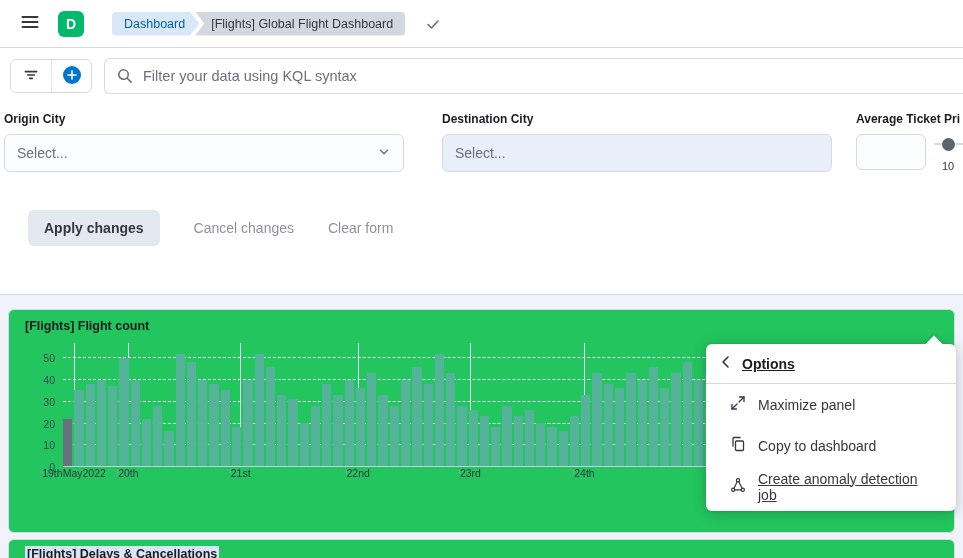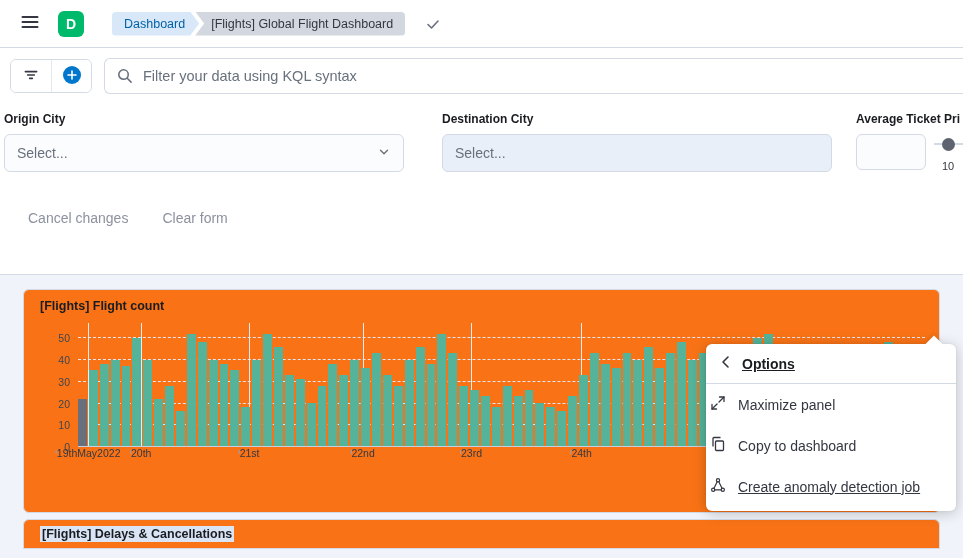--- a/index.html
+++ b/index.html
@@ -40,21 +40,21 @@
   .slider-frag { position:relative; padding-top:4px; }
   .slider-track { position:absolute; top:9px; left:-8px; width:40px; height:2px; background:#d3dae6; }
   .slider-thumb { position:relative; width:13px; height:13px; border-radius:50%; background:#5e646f; cursor:pointer; }
   .slider-label { font-size:11px; color:#343741; margin-top:9px; white-space:nowrap; }
 
   .buttons-row { display:flex; align-items:center; gap:34px; margin:18px 0 0 28px; }
   .btn-apply { height:36px; padding:0 16px; background:#e4e8ef; border:none; border-radius:6px; font-size:14px; font-weight:600; color:#343741; font-family:inherit; cursor:pointer; }
   .btn-text { background:none; border:none; font-size:14px; color:#8b919e; font-family:inherit; cursor:pointer; }
 
   
-  .panel { background:#f97316; border:1px solid #d3dae6; border-radius:6px; margin:14px 23px 0; }
+  .panel { background:#22c55e; border:1px solid #d3dae6; border-radius:6px; margin:14px 8px 0; }
   .panel-chart { height:224px; overflow:hidden; }
   .panel-title { font-size:12.5px; font-weight:bold; color:#1a1c21; padding:9px 16px 0; }
   .chart { display:flex; margin-top:10px; padding-right:14px; }
   .y-axis { width:54px; position:relative; height:124px; flex:none; }
   .ytick { position:absolute; right:8px; transform:translateY(50%); font-size:10.5px; color:#3f4650; }
   .plot-wrap { flex:1; position:relative; }
   .gridlines { position:absolute; left:0; right:0; top:0; height:124px; }
   .gridline { position:absolute; left:0; right:0; border-top:1px dashed #e1e6ee; }
   .vline { position:absolute; top:0; bottom:0; width:1px; background:#e7ebf2; }
   .plot { position:relative; z-index:1; display:flex; align-items:flex-end; gap:2px; height:124px; border-bottom:1px solid #c9d0dd; }
@@ -66,21 +66,21 @@
   
   .panel-bottom { margin-top:6px; border-radius:6px 6px 0 0; height:30px; }
   .panel-bottom .panel-title { padding-top:7px; }
   .title-highlight { background:#d9e4f5; padding:1px 2px; }
 
   
   .ctx-menu { position:absolute; left:706px; top:344px; width:250px; background:#fff; border-radius:6px; box-shadow:0 2px 14px rgba(0,0,0,0.22), 0 0 2px rgba(0,0,0,0.1); z-index:10; padding-bottom:4px; }
   .menu-arrow { position:absolute; top:-6px; left:222px; width:12px; height:12px; background:#fff; transform:rotate(45deg); box-shadow:-2px -2px 3px rgba(0,0,0,0.06); }
   .ctx-header { height:40px; display:flex; align-items:center; gap:8px; padding:0 12px; border-bottom:1px solid #d3dae6; cursor:pointer; }
   .ctx-title { font-size:14px; font-weight:bold; color:#1a1c21; text-decoration:underline; }
-  .ctx-item { height:41px; display:flex; align-items:center; gap:12px; padding:0 4px; font-size:14px; color:#343741; cursor:pointer; }
+  .ctx-item { height:41px; display:flex; align-items:center; gap:12px; padding:0 24px; font-size:14px; color:#343741; cursor:pointer; }
   .ctx-item.underlined .ctx-item-label { text-decoration:underline; }
   .ctx-item svg { flex:none; }
 </style>
 </head>
 <body>
 
 <div class="app">
 
   <header class="topbar">
     <button class="iconbtn">
@@ -157,20 +157,21 @@
           <div class="slider-frag">
             <div class="slider-track"></div>
             <div class="slider-thumb"></div>
             <div class="slider-label">10</div>
           </div>
         </div>
       </div>
     </div>
 
     <div class="buttons-row">
+      <button class="btn-apply">Apply changes</button>
       <button class="btn-text">Cancel changes</button>
       <button class="btn-text">Clear form</button>
     </div>
   </section>
 
   <section class="panel panel-chart">
     <div class="panel-title">[Flights] Flight count</div>
     <div class="chart">
       <div class="y-axis">
           <div class="ytick" style="bottom: 0%;">0</div>

